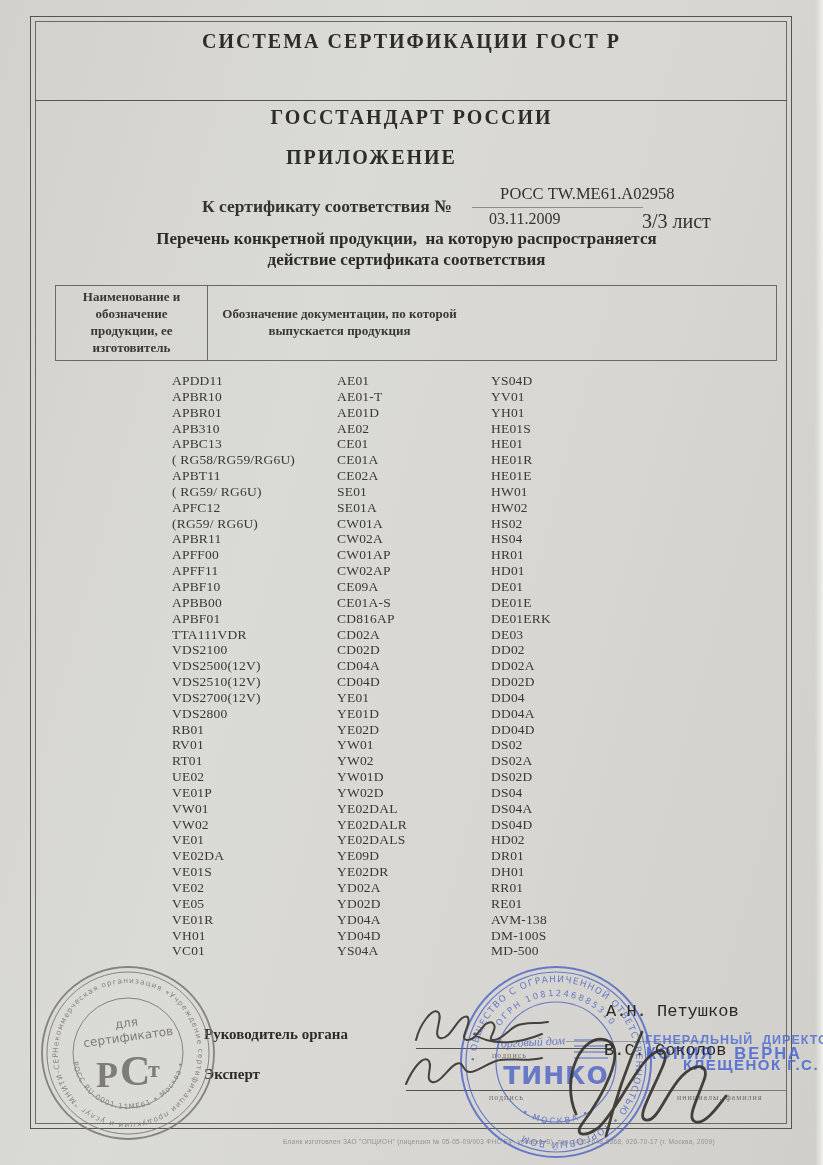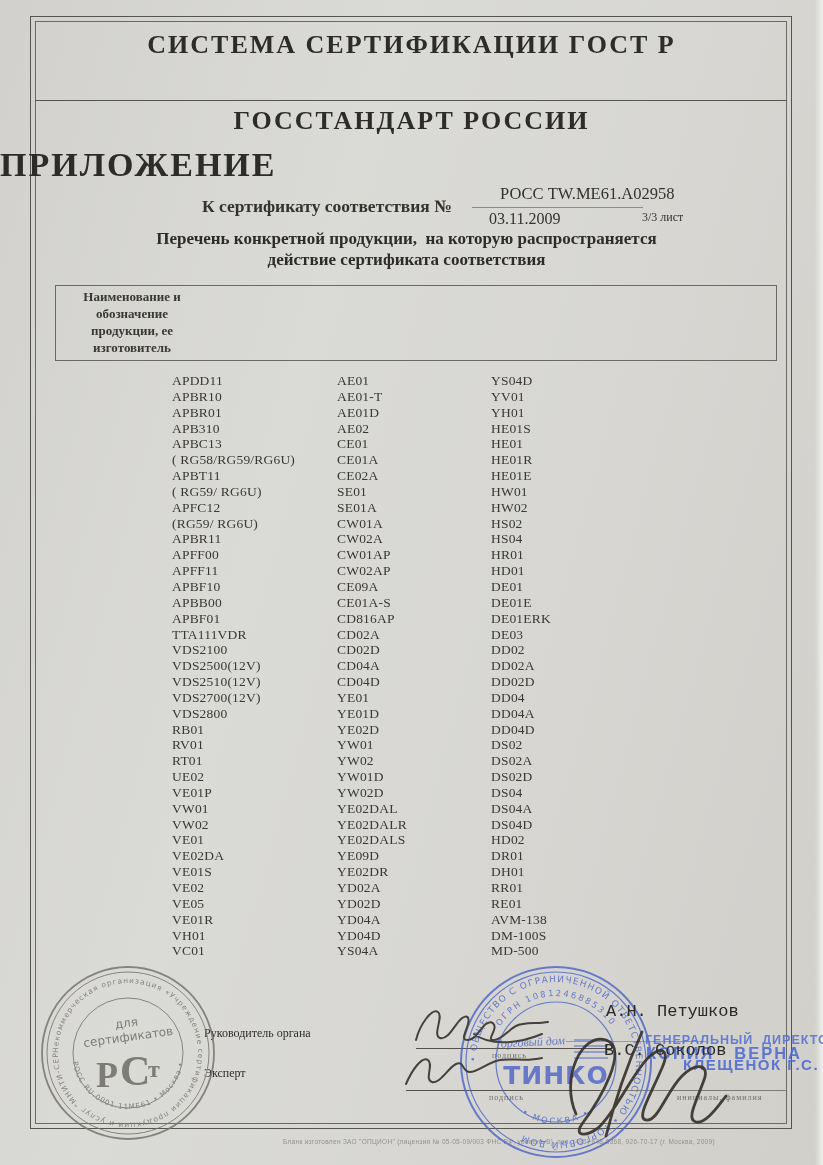--- a/index.html
+++ b/index.html
@@ -11,48 +11,48 @@
     color:#34322d;
   }
   .page::after{ content:""; position:absolute; right:0; top:0; width:8px; height:100%;
     background:linear-gradient(to left, #efefec, rgba(239,239,236,0)); pointer-events:none;}
   .frame-outer { position:absolute; left:30px; top:16px; width:762px; height:1113px;
     border:1.6px solid #56544f; }
   .frame-inner { position:absolute; left:4px; top:4px; right:4px; bottom:4px;
     border:1px solid #6b6965; }
   .header-sep { position:absolute; left:35px; top:100px; width:752px; border-top:1.6px solid #56544f; }
   .sys-line { position:absolute; left:0; right:0; text-align:center; font-weight:bold;
-    font-size:26px; letter-spacing:2px; color:#2e2c28; }
+    font-size:20px; letter-spacing:2px; color:#2e2c28; }
   .sys1 { top:30px; } .sys2 { top:64px;margin-top:42px; }
   .serial { position:absolute; left:596px; top:122px; font-family:"DejaVu Sans Mono", monospace;
     font-size:28px; letter-spacing:3px; color:#8e8e8b; }
-  .apx-title { position:absolute; left:0; right:80px; top:146px; 
-    font-weight:bold; font-size:34px; letter-spacing:2px; color:#2e2c28; }
+  .apx-title { position:absolute; left:0; right:80px; top:146px; text-align:center;
+    font-weight:bold; font-size:20px; letter-spacing:2px; color:#2e2c28; }
   .cert-label { position:absolute; left:202px; top:196px; font-weight:bold; font-size:17.5px; }
   .cert-number { position:absolute; left:500px; top:184px; font-size:16.5px; }
   .cert-underline { position:absolute; left:472px; top:207px; width:171px; border-top:1.2px solid #8e8c86; }
   .cert-date { position:absolute; left:489px; top:210px; font-size:16px; }
-  .cert-sheet { position:absolute; left:642px; top:210px; font-size:12px; }
+  .cert-sheet { position:absolute; left:642px; top:210px; font-size:20px; }
   .subtitle { position:absolute; left:0; right:10px; text-align:center; font-weight:bold;
     font-size:17px; color:#2e2c28; white-space:pre; }
   .sub1 { top:229px; } .sub2 { top:250px; }
   .ptable { position:absolute; left:55px; top:285px; width:722px; height:76px;
     display:grid; grid-template-columns:152px 263px 1fr; border:1.5px solid #6b6965; }
   .ptable .cell { border-right:1.5px solid #6b6965; display:flex; align-items:center;
     justify-content:center; text-align:center; font-weight:bold; font-size:13px;
     color:#3a3833; line-height:1.3; padding:2px 14px;font-family:Liberation Serif, serif; }
   .ptable .cell:last-child { border-right:none; }
   .col1-split { display:flex; flex-direction:column; border-right:1.5px solid #6b6965; }
   .col1-split > div { flex:1; display:flex; align-items:center; justify-content:center;
     font-weight:bold; font-size:13px; color:#3a3833; }
   .col1-split > div:first-child { border-bottom:1.5px solid #6b6965; }
   .prod-col { position:absolute; top:373px; font-size:13.5px; line-height:15.85px;
     letter-spacing:0.2px; color:#3a3833; white-space:pre; }
   .pc1 { left:172px; } .pc2 { left:337px; } .pc3 { left:491px; }
-  .role { position:absolute; font-weight:normal; font-size:12px; color:#2e2c28; }
+  .role { position:absolute; font-weight:bold; font-size:15px; color:#2e2c28; }
   .role1 { left:204px; top:1026px; } .role2 { left:204px; top:1066px; }
   .sigline { position:absolute; border-top:1.5px solid #55524d; }
   .sl1 { left:416px; top:1048px; width:196px; }
   .sl2 { left:406px; top:1090px; width:206px; }
   .sl3 { left:600px; top:1090px; width:186px; border-top:1.2px solid #7d7b75; }
   .sl4 { left:566px; top:1041px; width:140px; border-top:1px solid rgba(110,108,102,.55); }
   .caption { position:absolute; font-size:8px; letter-spacing:1px; color:#6f6d67;padding-left:40px; }
   .cap1 { left:452px; top:1051px; } .cap2 { left:449px; top:1093px; }
   .cap3 { left:637px; top:1093px; }
   .pname { position:absolute; font-size:17px; color:#2b2925; z-index:3;font-family:Liberation Mono, monospace; }
@@ -89,20 +89,21 @@
   <div class="cert-number">РОСС TW.ME61.A02958</div>
   <div class="cert-underline"></div>
   <div class="cert-date">03.11.2009</div>
   <div class="cert-sheet">3/3 лист</div>
 
   <div class="subtitle sub1">Перечень конкретной продукции,  на которую распространяется</div>
   <div class="subtitle sub2">действие сертификата соответствия</div>
 
   <div class="ptable">
     <div class="cell">Наименование и обозначение продукции, ее изготовитель</div>
+    <div class="cell">Обозначение документации, по которой выпускается продукция</div>
   </div>
 
   <div class="prod-col pc1"><div>APDD11</div><div>APBR10</div><div>APBR01</div><div>APB310</div><div>APBC13</div><div>( RG58/RG59/RG6U)</div><div>APBT11</div><div>( RG59/ RG6U)</div><div>APFC12</div><div>(RG59/ RG6U)</div><div>APBR11</div><div>APFF00</div><div>APFF11</div><div>APBF10</div><div>APBB00</div><div>APBF01</div><div>TTA111VDR</div><div>VDS2100</div><div>VDS2500(12V)</div><div>VDS2510(12V)</div><div>VDS2700(12V)</div><div>VDS2800</div><div>RB01</div><div>RV01</div><div>RT01</div><div>UE02</div><div>VE01P</div><div>VW01</div><div>VW02</div><div>VE01</div><div>VE02DA</div><div>VE01S</div><div>VE02</div><div>VE05</div><div>VE01R</div><div>VH01</div><div>VC01</div></div>
   <div class="prod-col pc2"><div>AE01</div><div>AE01-T</div><div>AE01D</div><div>AE02</div><div>CE01</div><div>CE01A</div><div>CE02A</div><div>SE01</div><div>SE01A</div><div>CW01A</div><div>CW02A</div><div>CW01AP</div><div>CW02AP</div><div>CE09A</div><div>CE01A-S</div><div>CD816AP</div><div>CD02A</div><div>CD02D</div><div>CD04A</div><div>CD04D</div><div>YE01</div><div>YE01D</div><div>YE02D</div><div>YW01</div><div>YW02</div><div>YW01D</div><div>YW02D</div><div>YE02DAL</div><div>YE02DALR</div><div>YE02DALS</div><div>YE09D</div><div>YE02DR</div><div>YD02A</div><div>YD02D</div><div>YD04A</div><div>YD04D</div><div>YS04A</div></div>
   <div class="prod-col pc3"><div>YS04D</div><div>YV01</div><div>YH01</div><div>HE01S</div><div>HE01</div><div>HE01R</div><div>HE01E</div><div>HW01</div><div>HW02</div><div>HS02</div><div>HS04</div><div>HR01</div><div>HD01</div><div>DE01</div><div>DE01E</div><div>DE01ERK</div><div>DE03</div><div>DD02</div><div>DD02A</div><div>DD02D</div><div>DD04</div><div>DD04A</div><div>DD04D</div><div>DS02</div><div>DS02A</div><div>DS02D</div><div>DS04</div><div>DS04A</div><div>DS04D</div><div>HD02</div><div>DR01</div><div>DH01</div><div>RR01</div><div>RE01</div><div>AVM-138</div><div>DM-100S</div><div>MD-500</div></div>
 
   <svg class="stamp-gray" width="176" height="176" viewBox="0 0 176 176">
     <g fill="none" stroke="#76746f">
       <circle cx="88" cy="88" r="86" stroke-width="1.8"></circle>
       <circle cx="88" cy="88" r="81" stroke-width="1"></circle>

